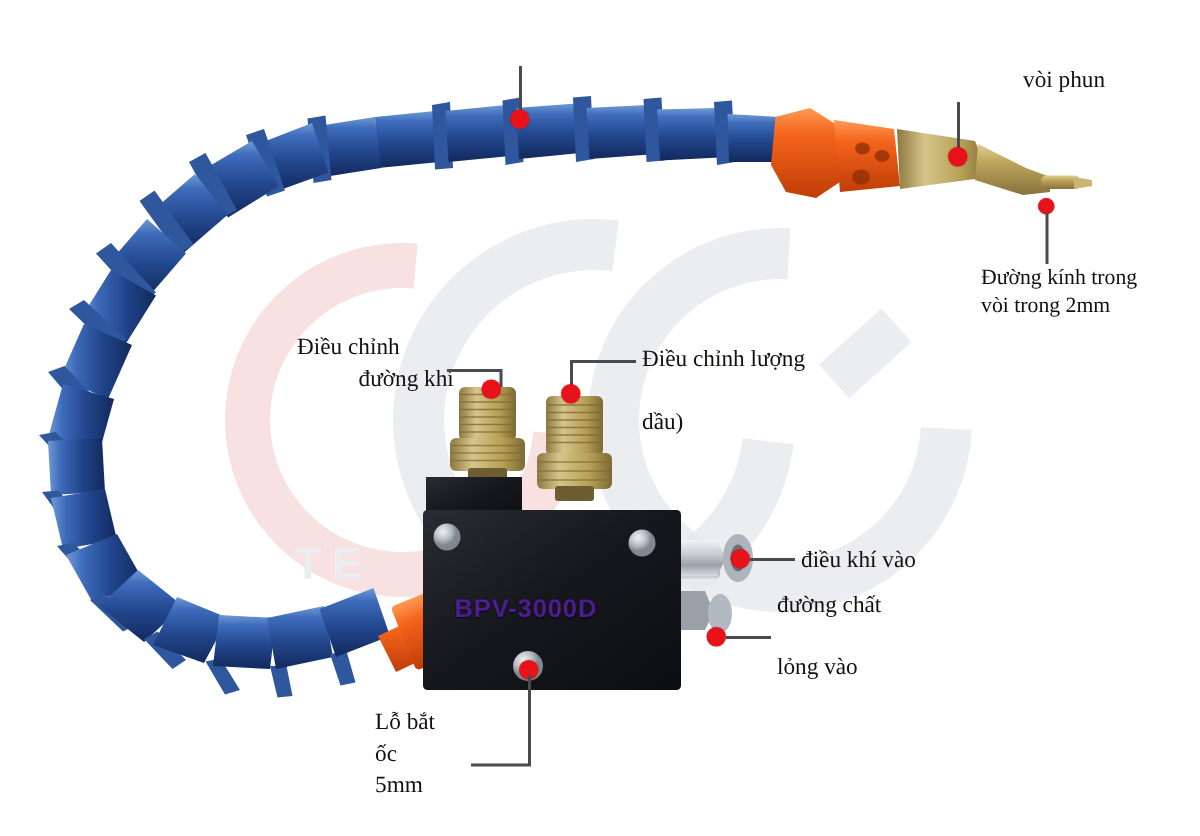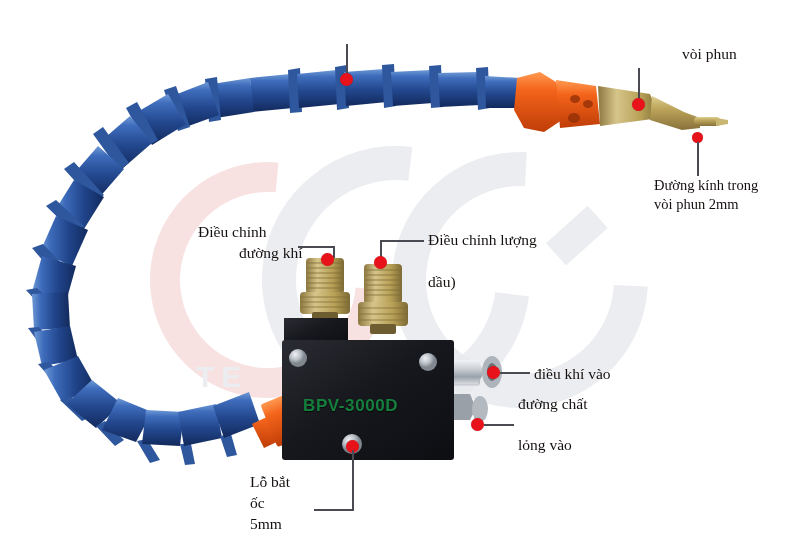--- a/index.html
+++ b/index.html
@@ -56,21 +56,21 @@
   .lead.h{height:1.6px;}
 
   .dot{
     position:absolute;width:13px;height:13px;border-radius:50%;
     background:#e8131a;box-shadow:0 0 1px rgba(0,0,0,.35);
   }
   .dot.sm{width:11px;height:11px;}
 
   
   .part-no{
-    position:absolute;color:#15803d;font-size:17px;letter-spacing:.6px;
+    position:absolute;color:#4c1d95;font-size:17px;letter-spacing:.6px;
     font-family:"Liberation Sans",sans-serif;font-weight:bold;
     text-shadow:0 1px 1px rgba(0,0,0,.7);
   }
 </style>
 </head>
 <body>
 
 <div id="stage">
 
   <div class="wm wm-red"></div>
@@ -266,21 +266,21 @@
   <div class="lead v" style="left:346px;top:44px;height:34px;"></div>
   <div class="dot" style="left:340px;top:73px;"></div>
 
   <div class="label" style="left:656px;top:44px;margin-left:26px;">vòi phun</div>
   <div class="lead v" style="left:638px;top:68px;height:34px;"></div>
   <div class="dot" style="left:632px;top:98px;"></div>
 
   <div class="dot sm" style="left:692px;top:132px;"></div>
   <div class="lead v" style="left:697px;top:142px;height:34px;"></div>
   <div class="label small" style="left:654px;top:176px;">Đường kính trong</div>
-  <div class="label small" style="left:654px;top:195px;">vòi phun 2mm</div>
+  <div class="label small" style="left:654px;top:195px;">vòi trong 2mm</div>
 
   <div class="label" style="left:198px;top:222px;">Điều chỉnh</div>
   <div class="label" style="left:198px;top:243px;margin-left:41px;">đường khí</div>
   <div class="lead h" style="left:298px;top:246px;width:36px;"></div>
   <div class="lead v" style="left:333px;top:246px;height:12px;"></div>
   <div class="dot" style="left:321px;top:253px;"></div>
 
   <div class="lead v" style="left:380px;top:240px;height:18px;"></div>
   <div class="lead h" style="left:380px;top:240px;width:44px;"></div>
   <div class="dot" style="left:374px;top:256px;"></div>

